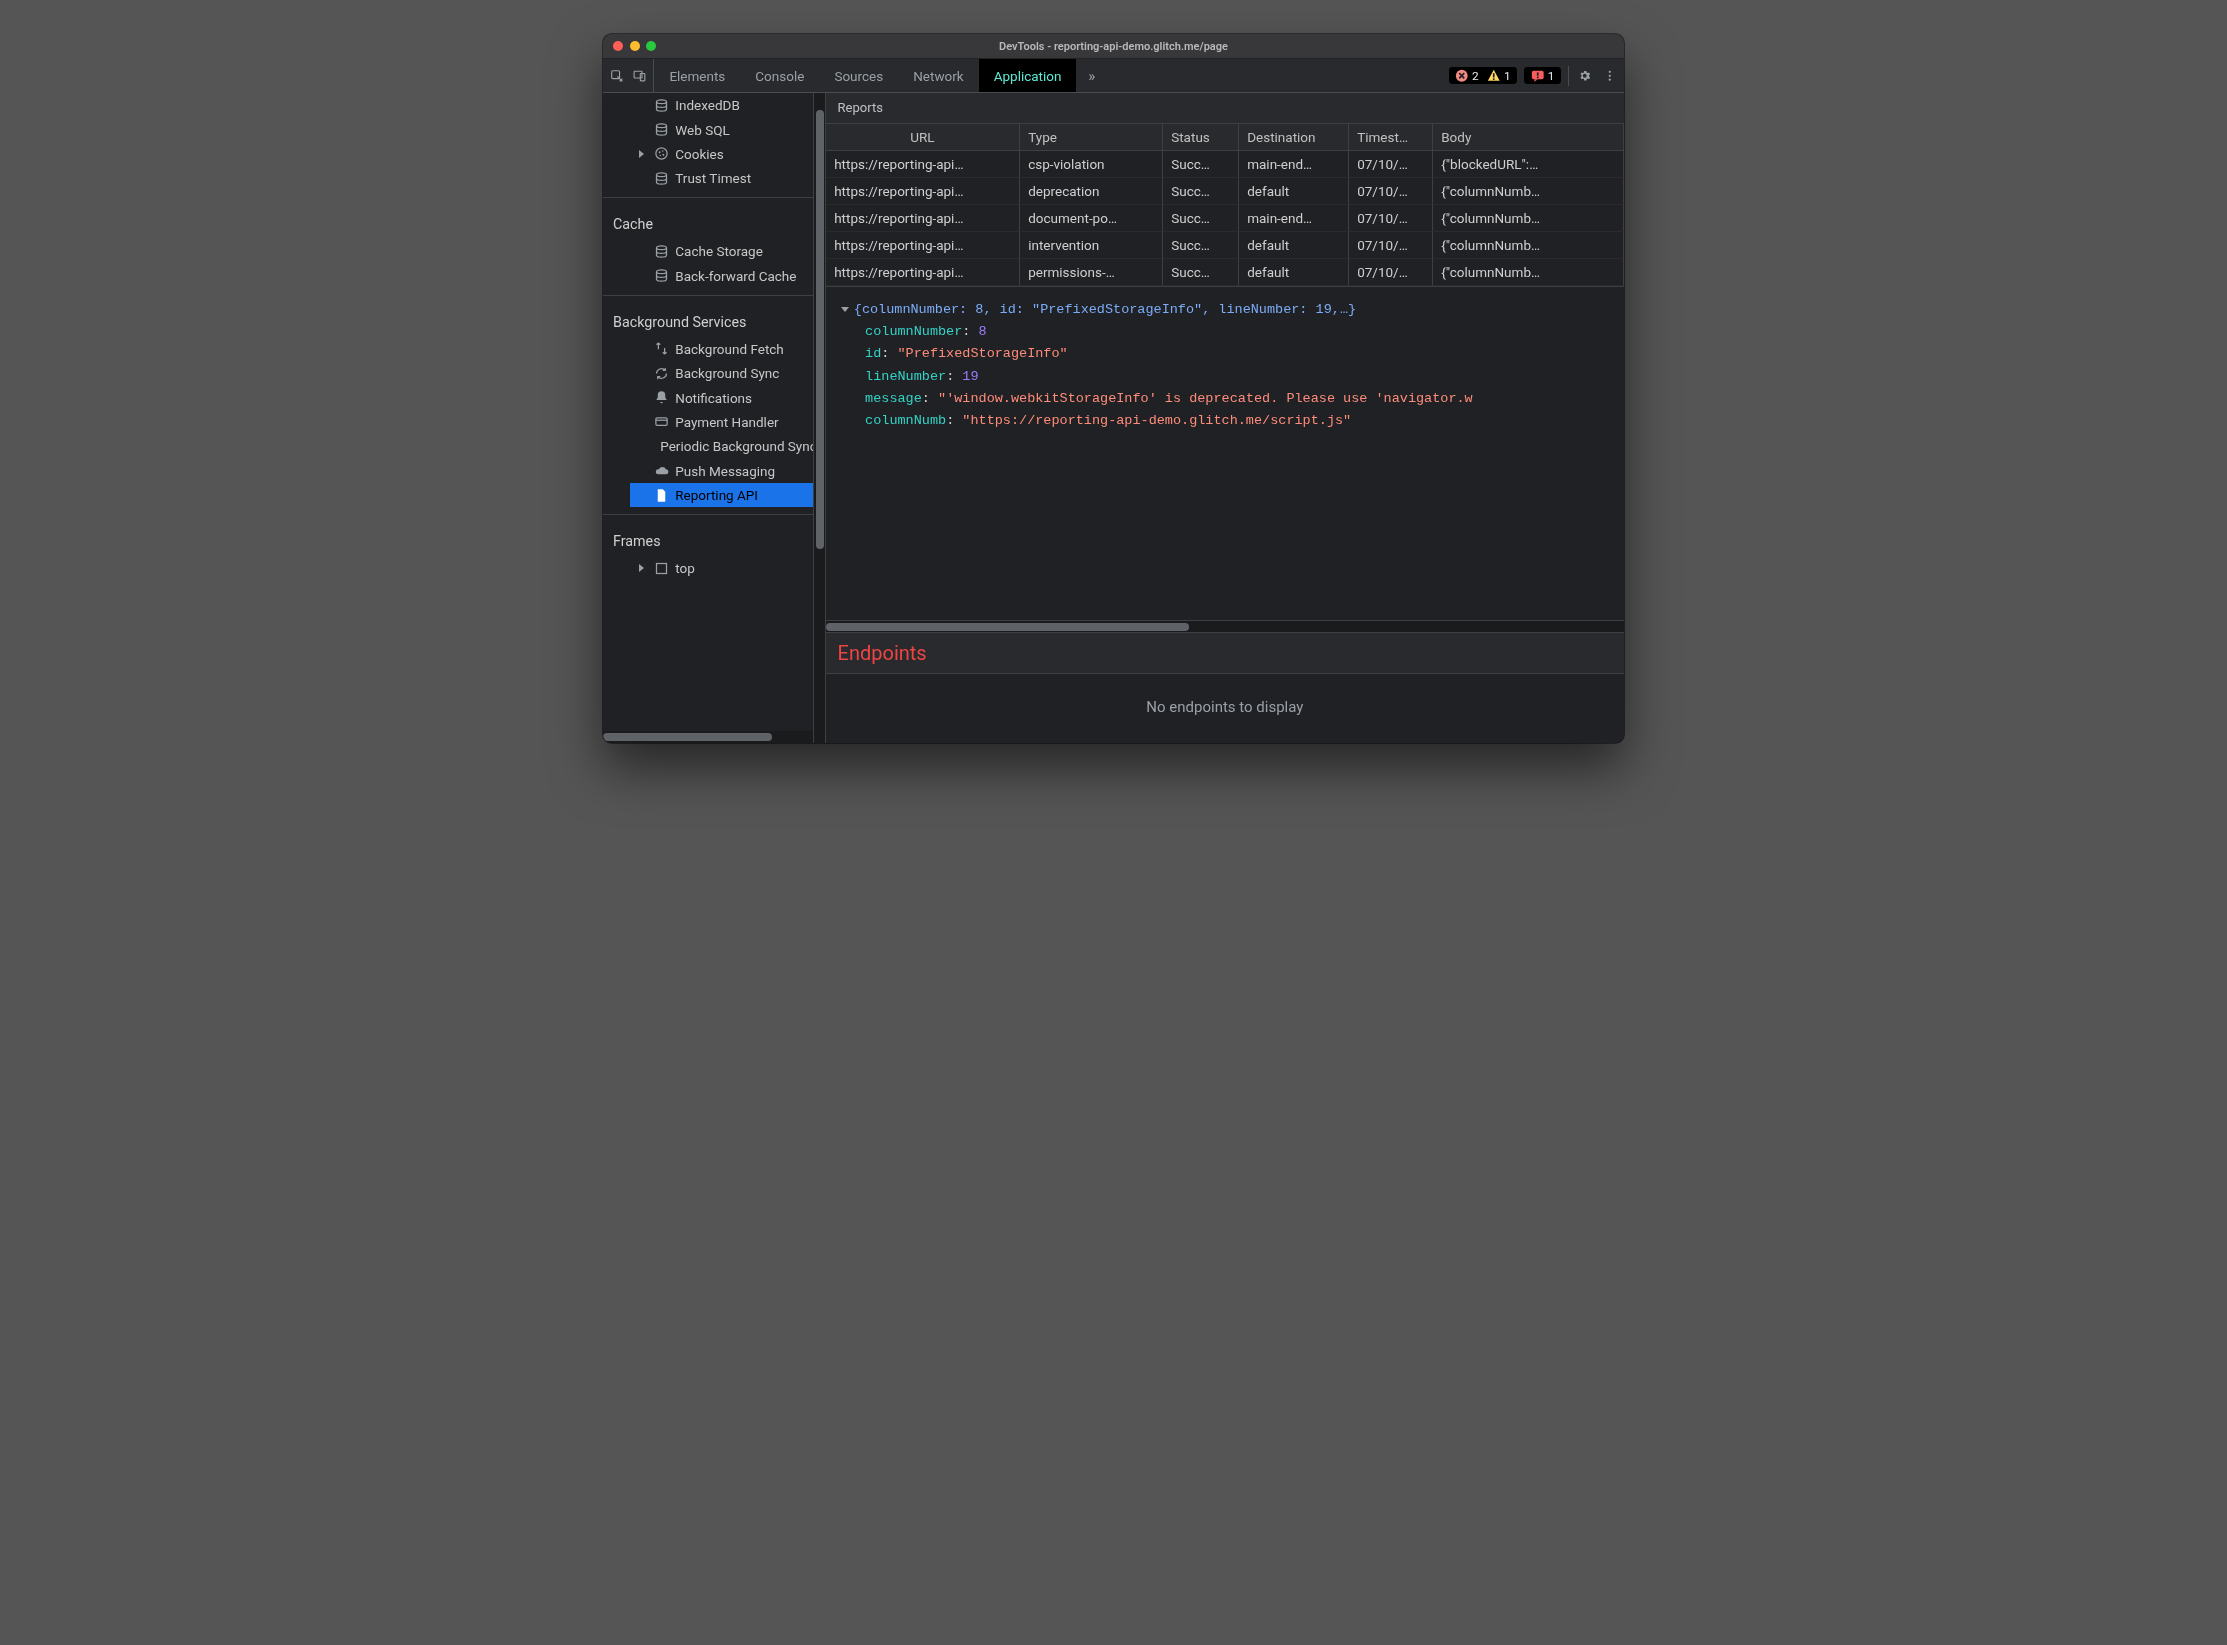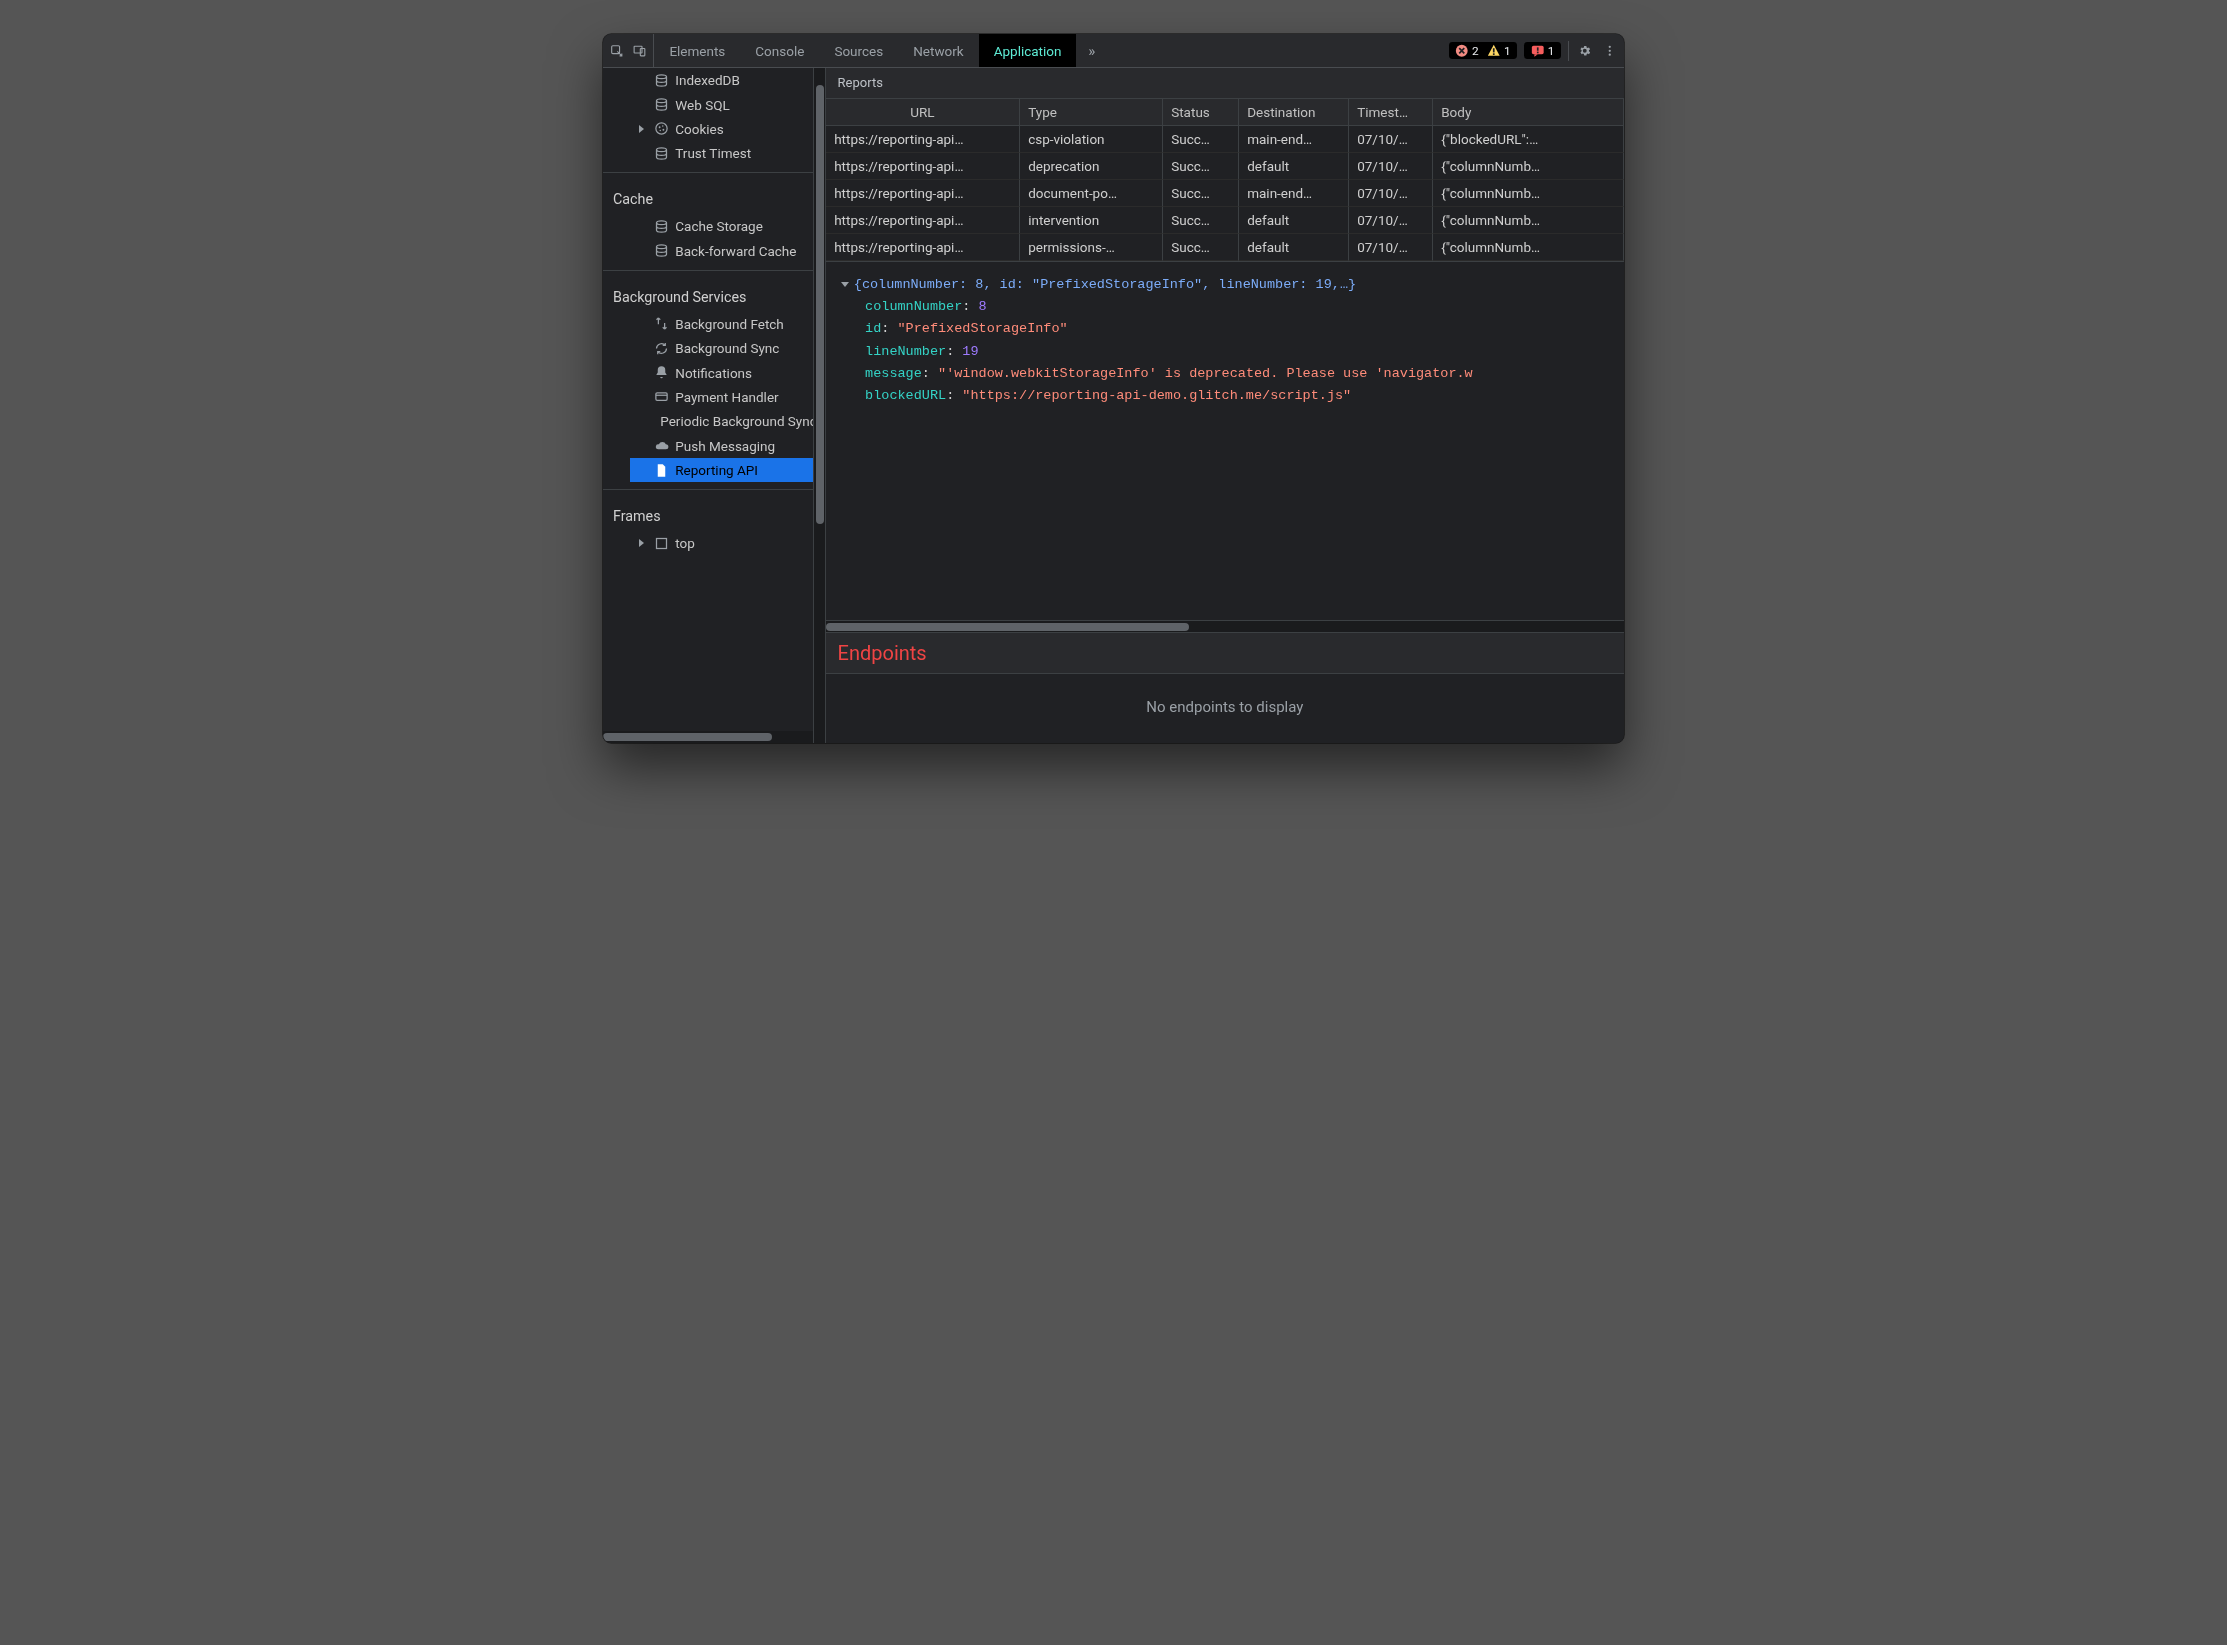--- a/index.html
+++ b/index.html
@@ -190,20 +190,28 @@
   .vscroll .thumb {
     position: absolute; top: 17px; left: 1.7px; width: 8.4px; height: 439px;
     background: #5f6368; border-radius: 4.2px;
   }
 </style>
 </head>
 <body>
 
 <div class="window">
 
+  <div class="titlebar">
+    <div class="traffic-lights">
+      <div class="tl red"></div>
+      <div class="tl yellow"></div>
+      <div class="tl green"></div>
+    </div>
+    <div class="titlebar-title">DevTools - reporting-api-demo.glitch.me/page</div>
+  </div>
 
   <div class="toolbar">
     <div class="left-icons">
       <span class="ico">
         <svg viewBox="0 0 24 24" fill="none" stroke="#9aa0a6" stroke-width="2">
             <rect x="3" y="3" width="14" height="14" rx="2"></rect>
             <path d="M13 13 L21 21 M17 21 L21 21 L21 17"></path>
           </svg>
       </span>
       <span class="ico">
@@ -470,21 +478,21 @@
           <div class="td">07/10/…</div>
           <div class="td">{"columnNumb…</div>
         </div>
 
       <div class="detail" id="detail">
           <div class="row"><span class="tri-down"></span><span class="kw">{columnNumber: 8, id: "PrefixedStorageInfo", lineNumber: 19,…}</span></div>
           <div class="row">   <span class="key">columnNumber</span><span class="punc">: </span><span class="num">8</span></div>
           <div class="row">   <span class="key">id</span><span class="punc">: </span><span class="str">"PrefixedStorageInfo"</span></div>
           <div class="row">   <span class="key">lineNumber</span><span class="punc">: </span><span class="num">19</span></div>
           <div class="row">   <span class="key">message</span><span class="punc">: </span><span class="str">"'window.webkitStorageInfo' is deprecated. Please use 'navigator.w</span></div>
-          <div class="row">   <span class="key">blockedURL</span><span class="punc">: </span><span class="str">"https://reporting-api-demo.glitch.me/script.js"</span></div>
+          <div class="row">   <span class="key">columnNumb</span><span class="punc">: </span><span class="str">"https://reporting-api-demo.glitch.me/script.js"</span></div>
         </div>
 
       <div class="content-hscroll">
         <div class="thumb"></div>
       </div>
 
       <div class="endpoints-header">Endpoints</div>
       <div class="endpoints-empty">No endpoints to display</div>
     </div>
 

